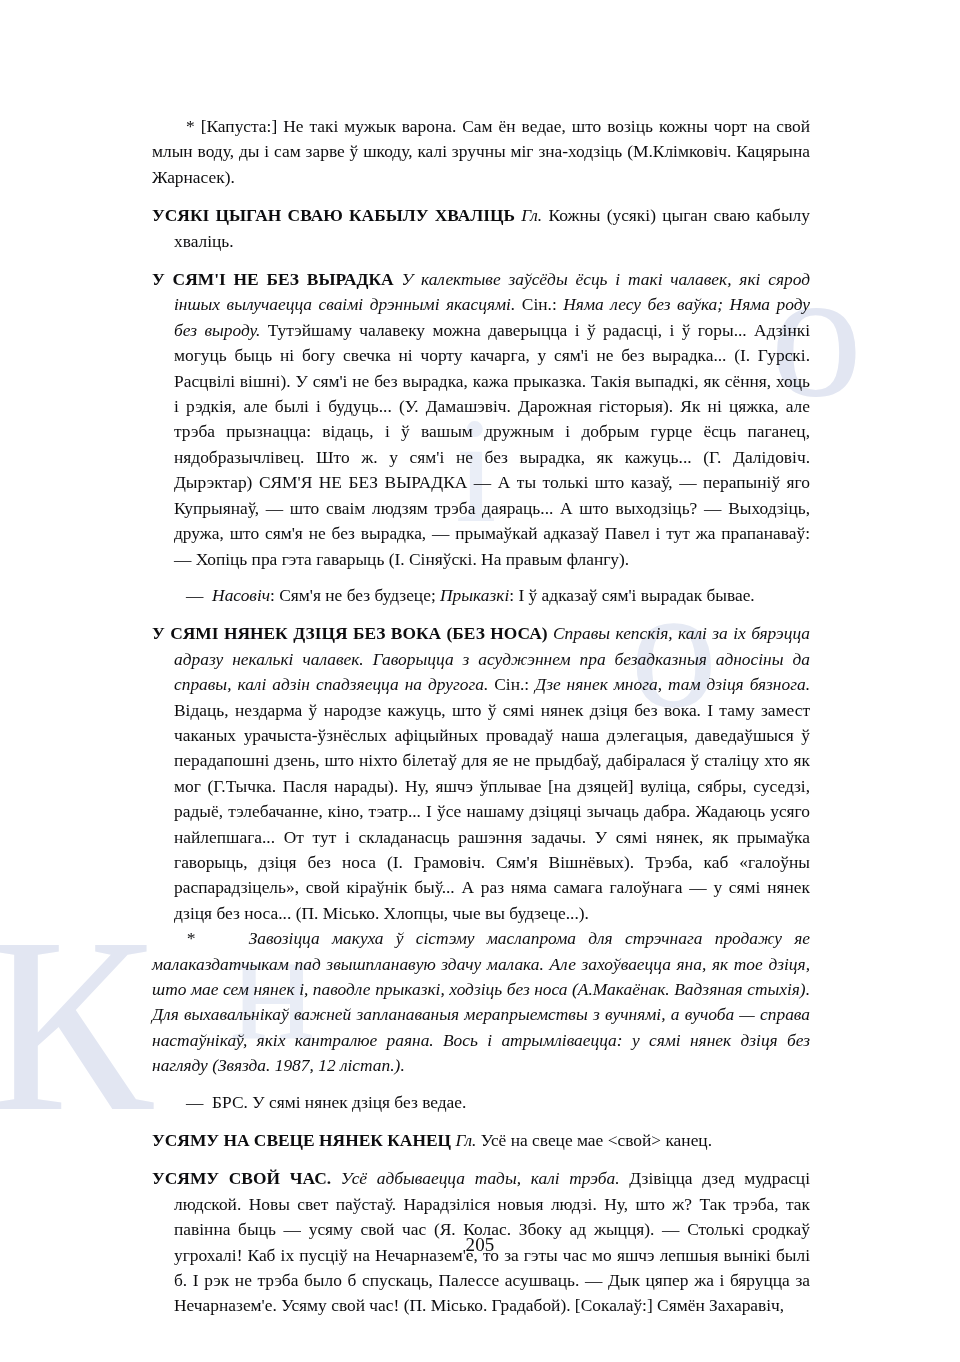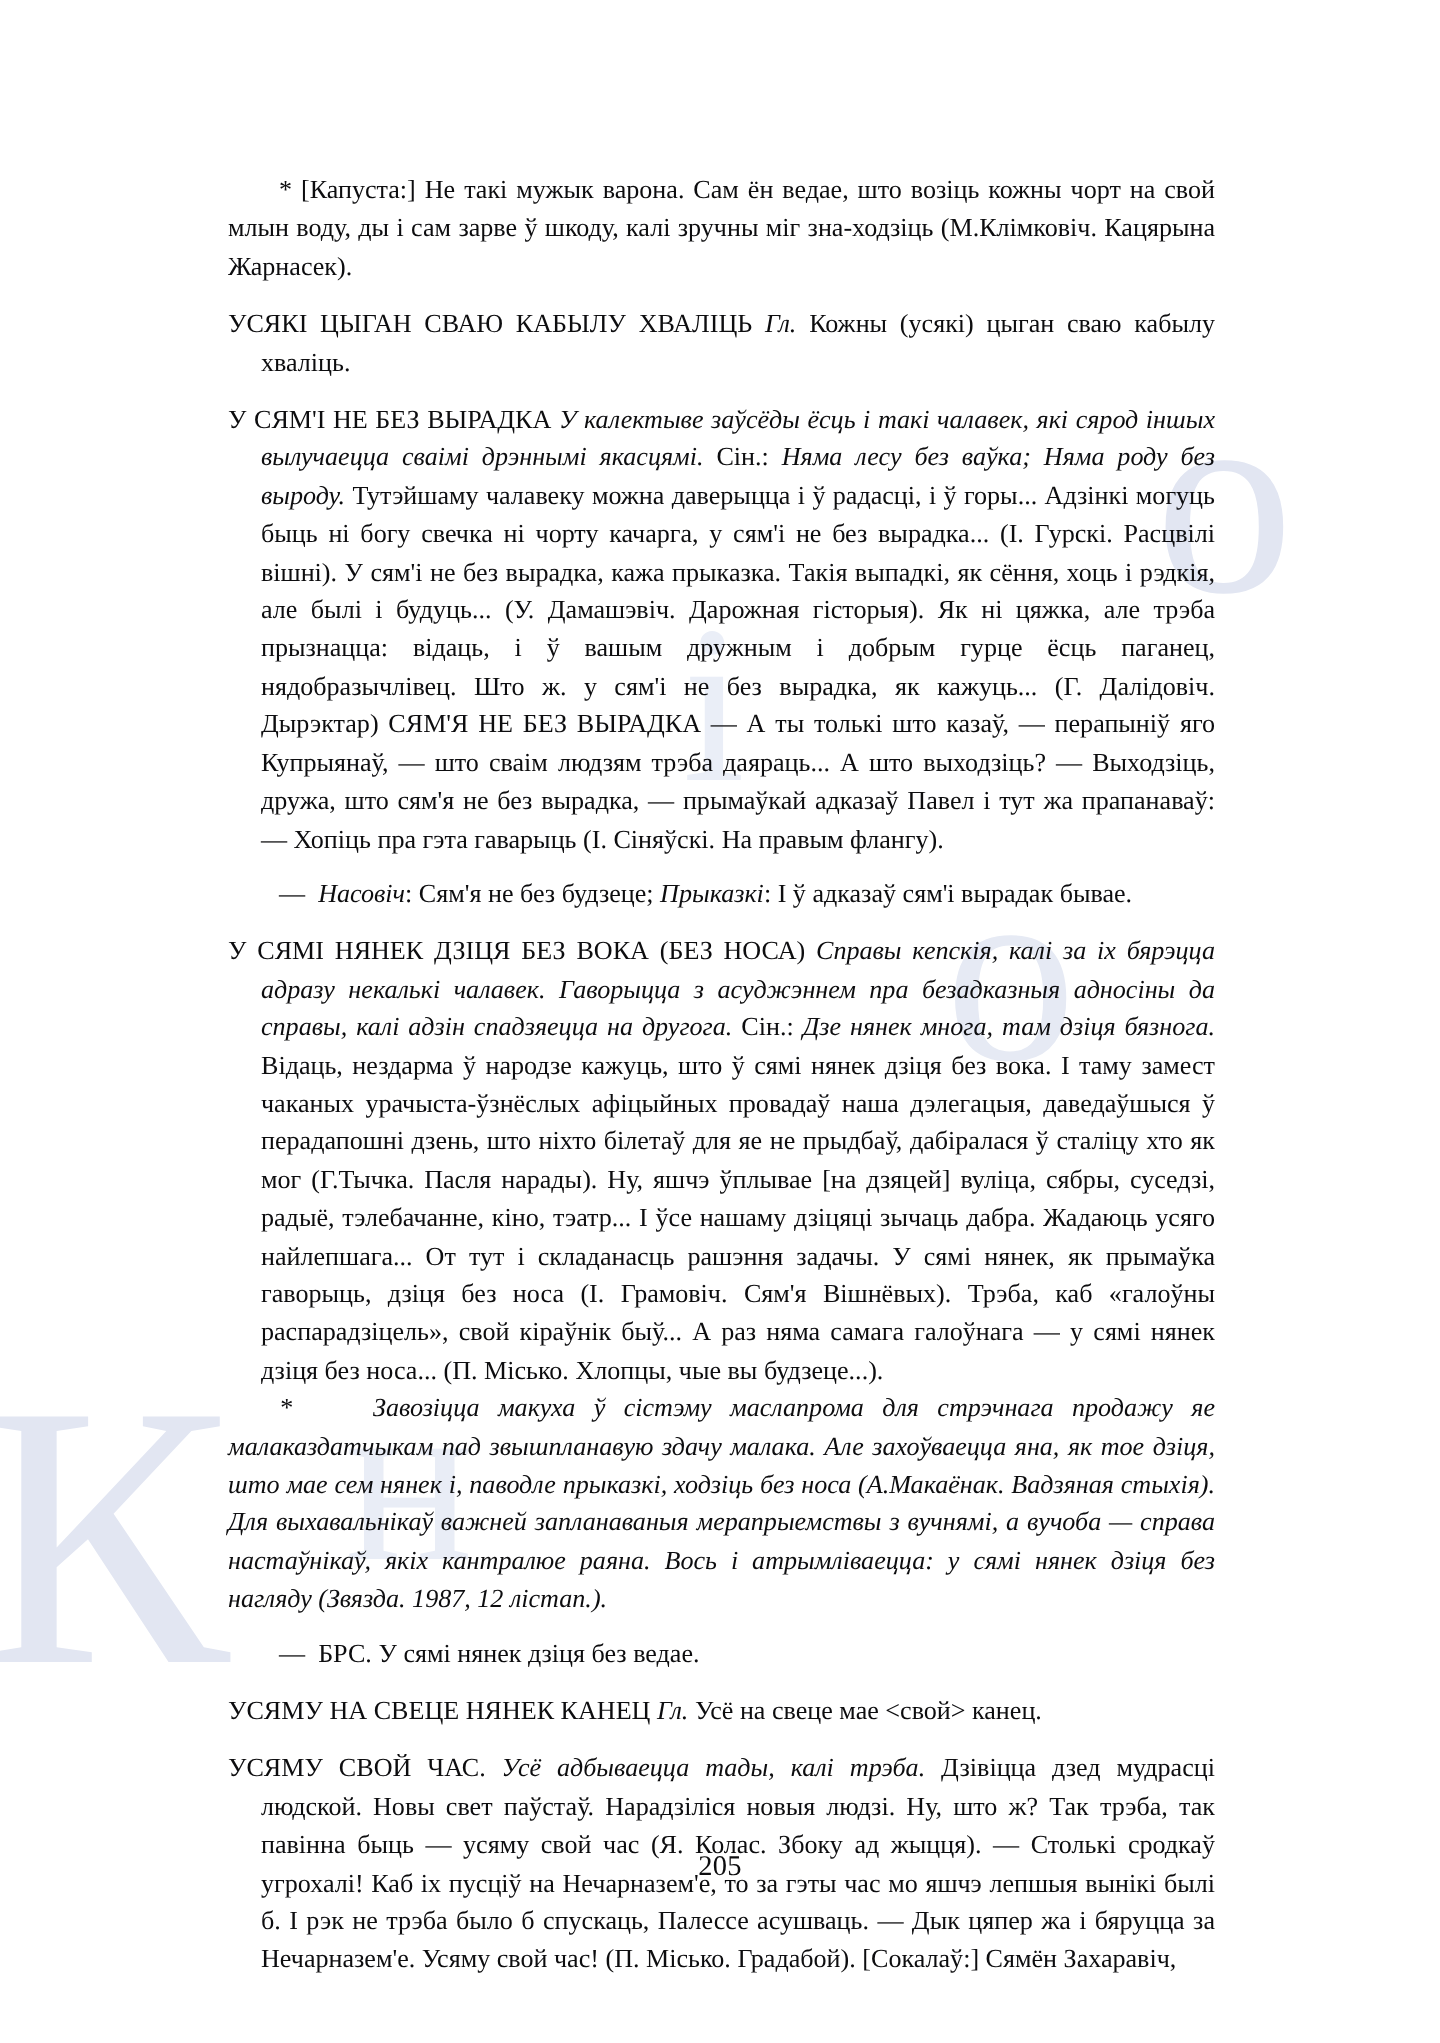--- a/index.html
+++ b/index.html
@@ -64,21 +64,21 @@
   }
 
   
   .p-indent      { text-indent: 34px; }
   .p-hang        { padding-left: 22px; text-indent: -22px; }
   .p-star        { text-indent: 34px; font-style: italic; }
 
   .gap-sm { margin-top: 11px; }
   .gap-md { margin-top: 13px; }
 
-  .hw   { font-weight: normal; }          
+  .hw   { font-weight: bold; }          
   .it   { font-style: italic; }
   .star-spacer { display: inline-block; width: 54px; }
 
   .page-number {
     position: absolute;
     left: 0;
     right: 0;
     top: 1234px;
     text-align: center;
     font-size: 19px;

